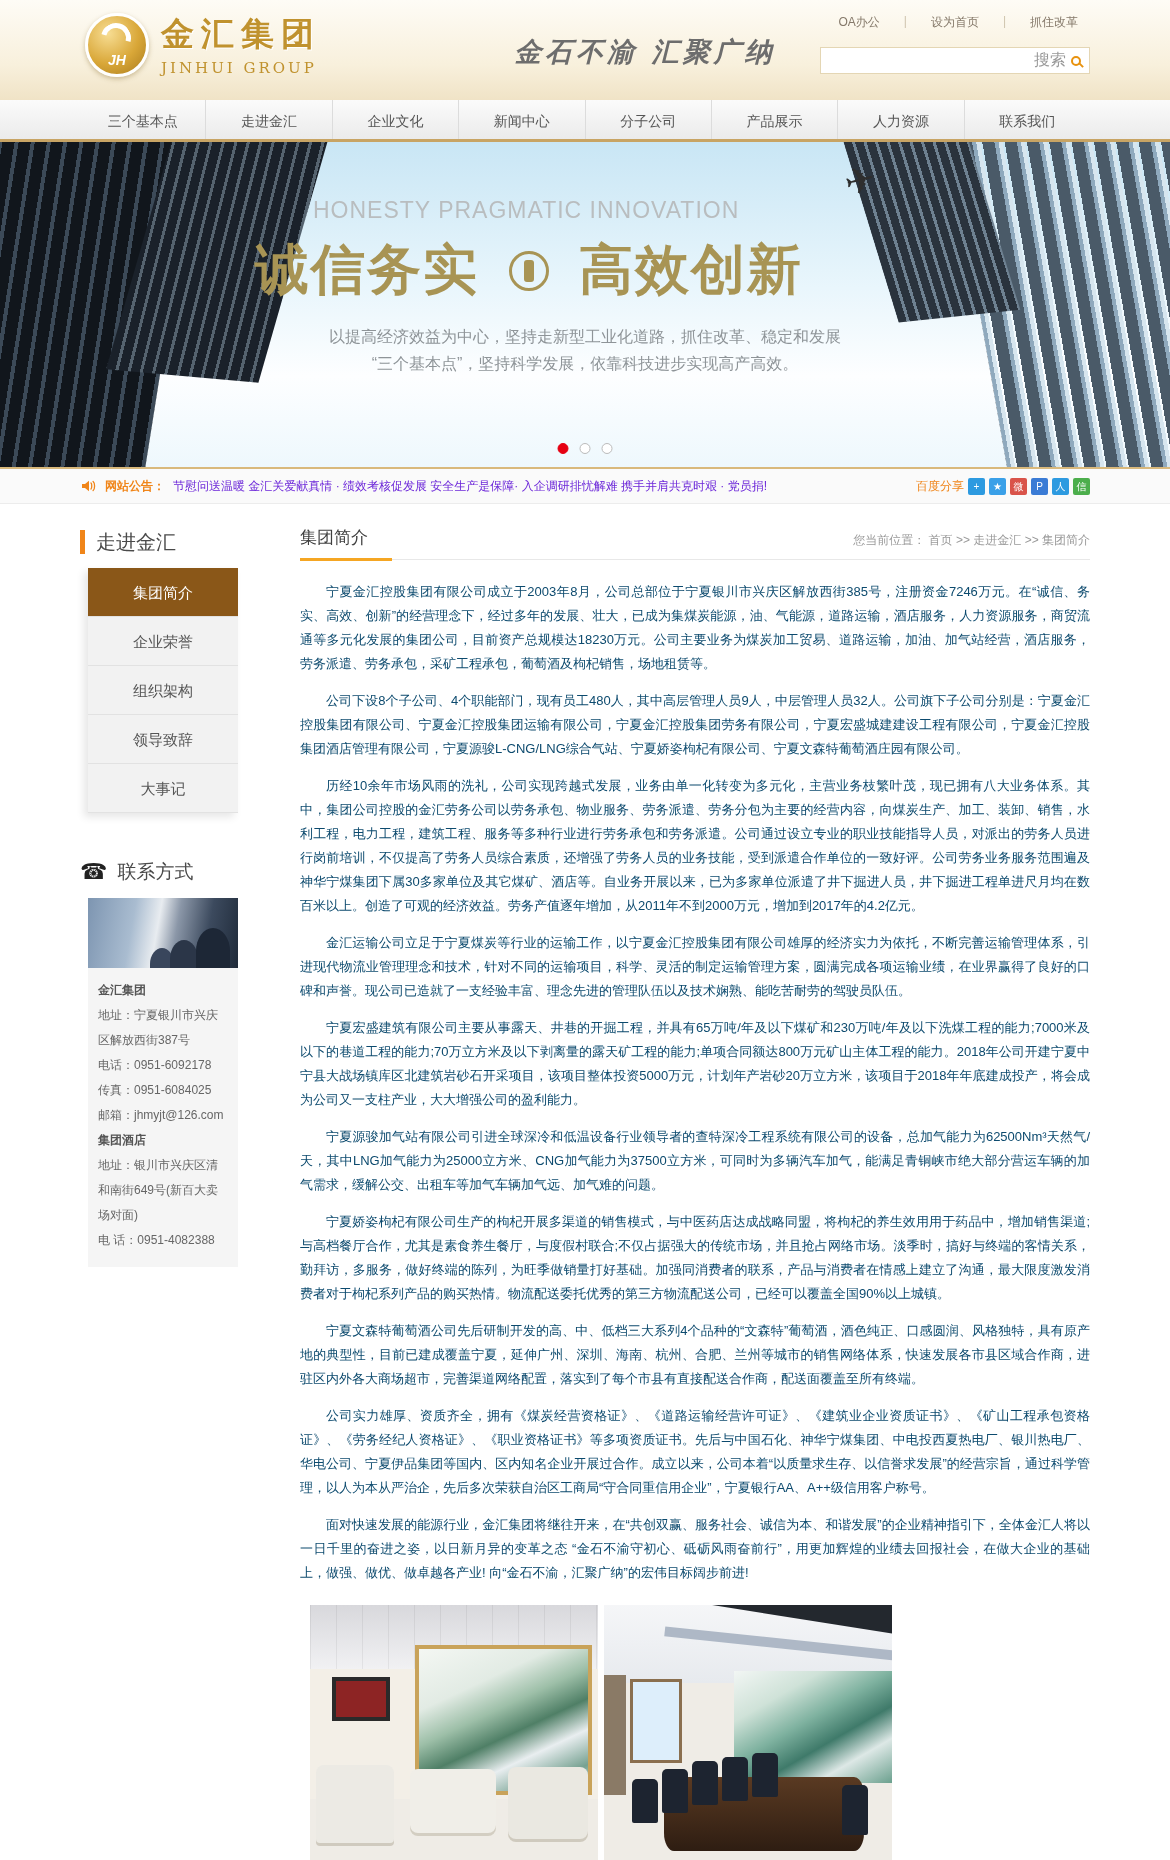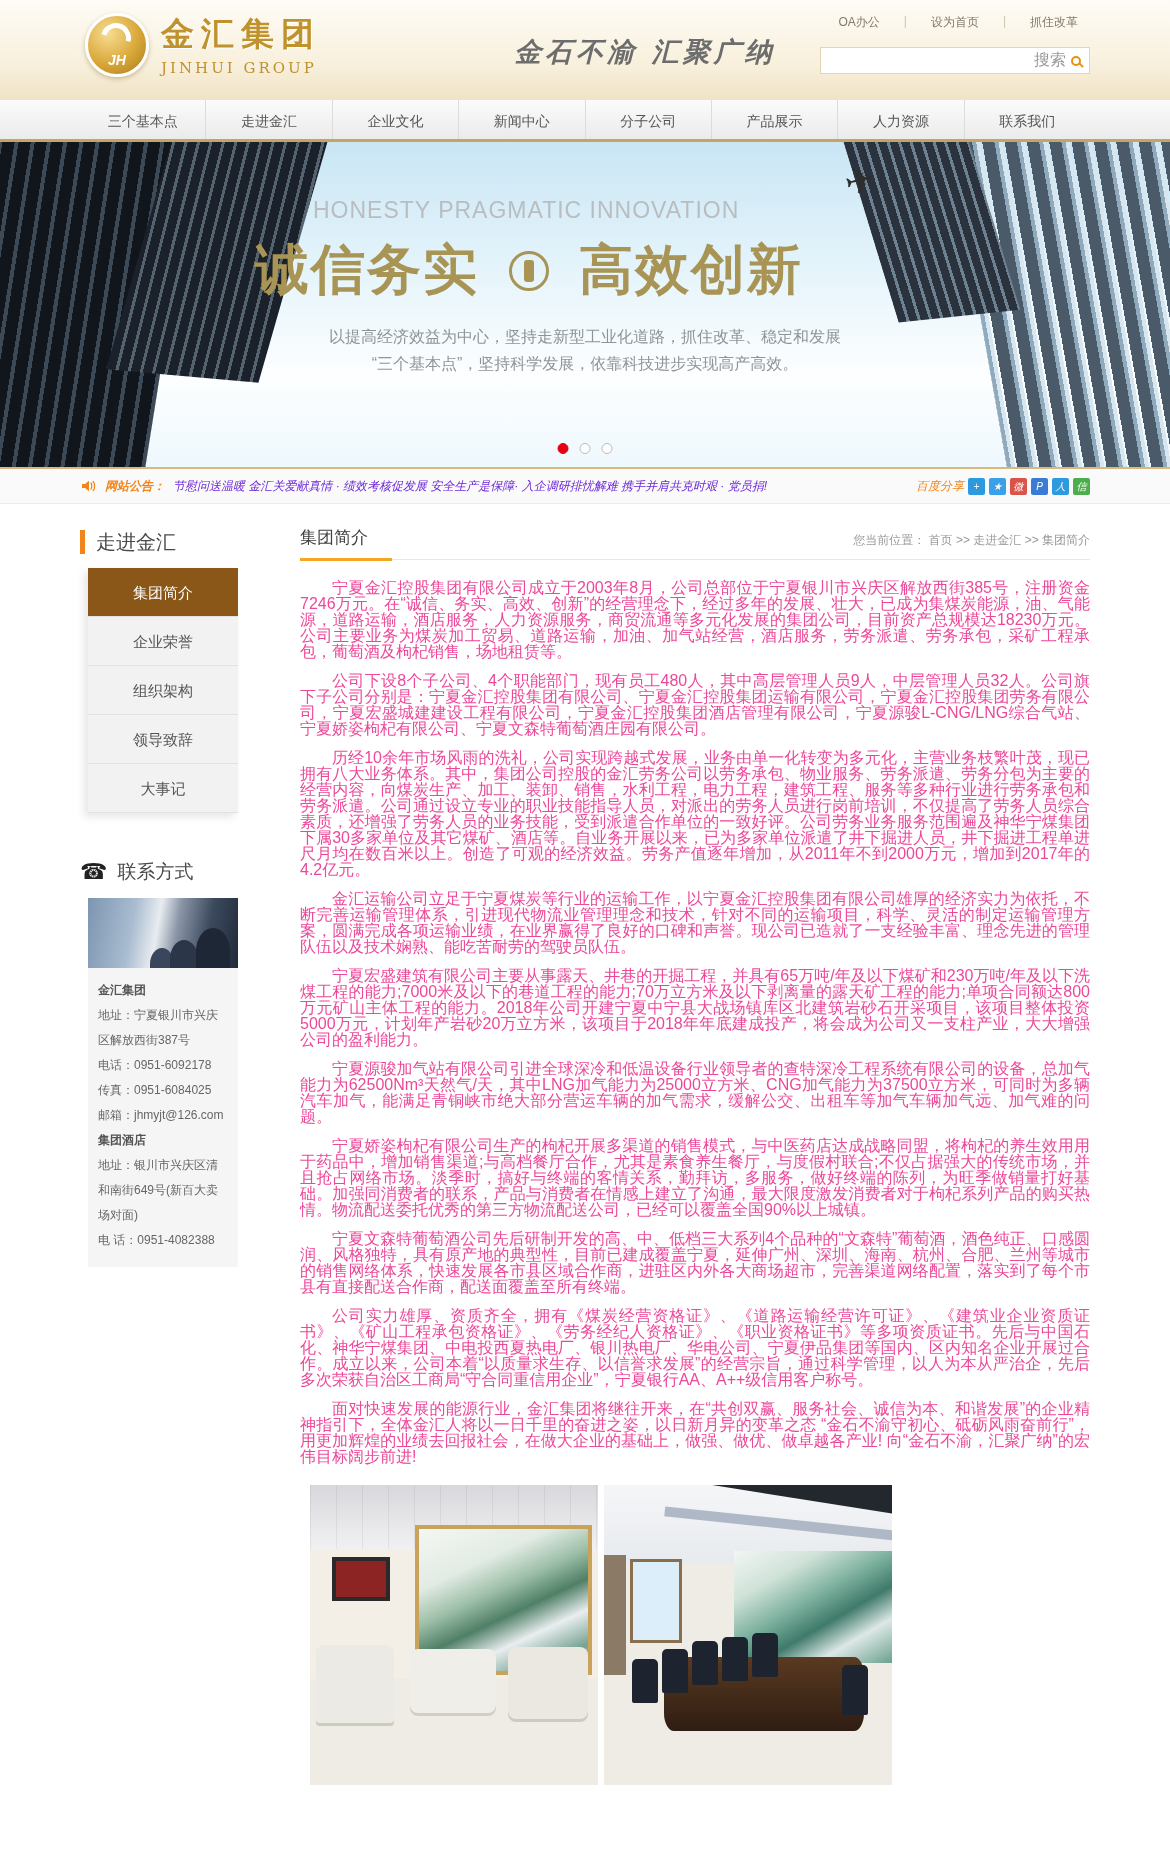--- a/index.html
+++ b/index.html
@@ -46,21 +46,21 @@
   .banner-title { font-size:54px; font-weight:bold; color:#a89454; letter-spacing:2px; }
   .banner-mark { width:40px; height:40px; border-radius:50%; border:3px solid #a89454; position:relative; flex:none; }
   .banner-mark::before { content:""; position:absolute; left:50%; top:6px; width:10px; height:22px; margin-left:-5px; background:#a89454; border-radius:3px; }
   .banner-desc { margin-top:16px; text-align:center; color:#8e9498; font-size:16px; line-height:27px; }
   .dots { position:absolute; bottom:13px; left:50%; transform:translateX(-50%); display:flex; gap:11px; }
   .dot { width:11px; height:11px; border-radius:50%; background:#fff; border:1px solid #bbb; cursor:pointer; }
   .dot.active { background:#e60012; border-color:#e60012; }
 
   
   .notice { height:37px; background:#fafafa; border-top:2px solid #d9b97c; border-bottom:1px solid #ececec; }
-  .notice-inner { width:1010px; margin:0 auto; height:100%; display:flex; align-items:center; gap:8px;font-style:italic; }
+  .notice-inner { width:1010px; margin:0 auto; height:100%; display:flex; align-items:center; gap:8px; }
   .notice-label { color:#f08519; font-weight:bold; font-size:12px; }
   .notice-text { flex:1; color:#6d28d9; font-size:12px; white-space:nowrap; overflow:hidden; }
   .share { display:flex; align-items:center; gap:4px; font-size:12px; color:#f08519; }
   .share-icon { width:17px; height:17px; border-radius:2px; color:#fff; font-size:10px; line-height:17px; text-align:center; cursor:pointer; }
   .si0{background:#2d9ae0;} .si1{background:#3aa0e8;} .si2{background:#d9534a;} .si3{background:#3a7bd5;} .si4{background:#2d9ae0;} .si5{background:#4cae4c;}
 
   
   .main { width:1010px; margin:22px auto 0; display:flex; }
   .sidebar { width:158px; flex:none; margin-right:62px; }
   .side-title { font-size:20px; color:#4a4a4a; border-left:5px solid #f08519; padding-left:11px; height:24px; line-height:24px; margin:4px 0 14px; }
@@ -78,21 +78,21 @@
   .contact-info { background:#f5f5f5; margin-left:8px; padding:10px 10px 14px; font-size:12px; color:#666; line-height:25px; }
   .contact-info .co { font-weight:bold; color:#555; }
 
   .content { flex:1; }
   .content-head { position:relative; display:flex; justify-content:space-between; align-items:flex-end; border-bottom:1px solid #e8e8e8; padding-bottom:10px; }
   .content-title { font-size:17px; color:#3f3f3f; }
   .content-title::after { content:""; position:absolute; left:0; bottom:-2px; width:92px; height:3px; background:#f5a623; }
   .breadcrumb { font-size:12px; color:#999; }
   .breadcrumb a { color:#999; text-decoration:none; cursor:pointer; }
   .article { padding-top:20px; }
-  .article p { font-size:16px; color:#ec4899; line-height:16px; text-indent:2em; text-align:justify; margin-bottom:13px; }
+  .article p { font-size:13px; color:#0c4a6e; line-height:24px; text-indent:2em; text-align:justify; margin-bottom:13px; }
 
   
   .photos { display:flex; gap:6px; margin:20px 0 0 10px; }
   .photo { width:288px; height:300px; position:relative; overflow:hidden; background:#efece6; }
   .photo div { position:absolute; }
   .p1-ceiling { top:0; left:0; right:0; height:64px; background:linear-gradient(#d8d8dc,#f1f1f3), repeating-linear-gradient(90deg,rgba(0,0,0,.06) 0 1px,transparent 1px 26px); background-blend-mode:multiply; }
   .p1-wall { top:64px; left:0; right:0; height:130px; background:#f3efe7; }
   .p1-mural { top:40px; left:105px; right:6px; height:150px; border:4px solid #c9a35a; background:linear-gradient(155deg,#f4f7f3 0%,#e2ebe4 28%,#9dbfa8 44%,#4f7f66 58%,#e9eef0 72%,#76a191 88%,#dfe9e6 100%); }
   .p1-frame { top:72px; left:22px; width:58px; height:44px; background:#8d2424; border:4px solid #2a2a2a; }
   .p1-sofa1 { bottom:62px; left:6px; width:78px; height:78px; background:#eceae4; border-radius:8px 8px 4px 4px; box-shadow:0 3px 0 #cfcabe; }

